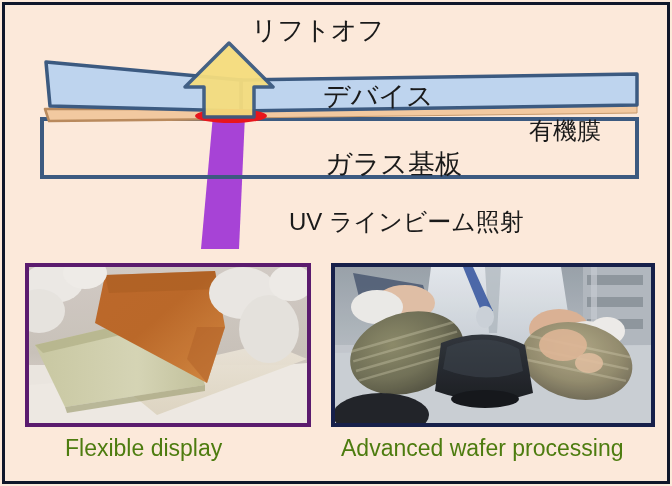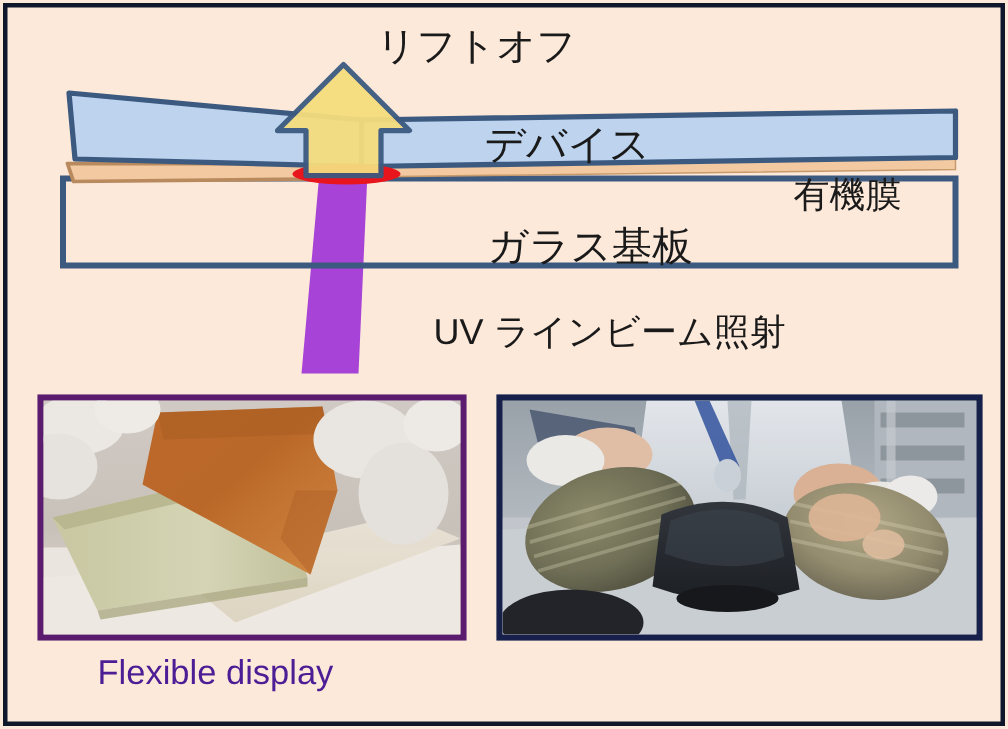--- a/index.html
+++ b/index.html
@@ -77,21 +77,21 @@
   .photo-right {
     left: 326px; top: 258px;
     width: 324px; height: 164px;
     border: 4px solid #17204a;
     background: #8f9aa3;
   }
   .photo svg { display: block; width: 100%; height: 100%; }
 
   .caption {
     position: absolute;
-    color: #4c1d95;
+    color: #4d7c0f;
     font-size: 23px;
     white-space: nowrap;
     line-height: 1;
   }
   .cap-left  { left: 60px;  top: 432px; }
   .cap-right { left: 336px; top: 432px; }
 </style>
 </head>
 <body>
 
@@ -259,15 +259,16 @@
         <path d="M112,80 Q150,64 184,82 L188,104 Q150,118 108,102 Z" fill="#394049" opacity="0.55"></path>
         <ellipse cx="150" cy="132" rx="34" ry="9" fill="#0d1013"></ellipse>
 
         <ellipse cx="46" cy="148" rx="48" ry="22" fill="#1a1d21"></ellipse>
 
         <rect x="0" y="0" width="316" height="156" fill="#8894a0" opacity="0.07"></rect>
       </svg>
     </div>
 
     <div class="caption cap-left">Flexible display</div>
+    <div class="caption cap-right">Advanced wafer processing</div>
 
   </div>
 </div>
 
 </body></html>

